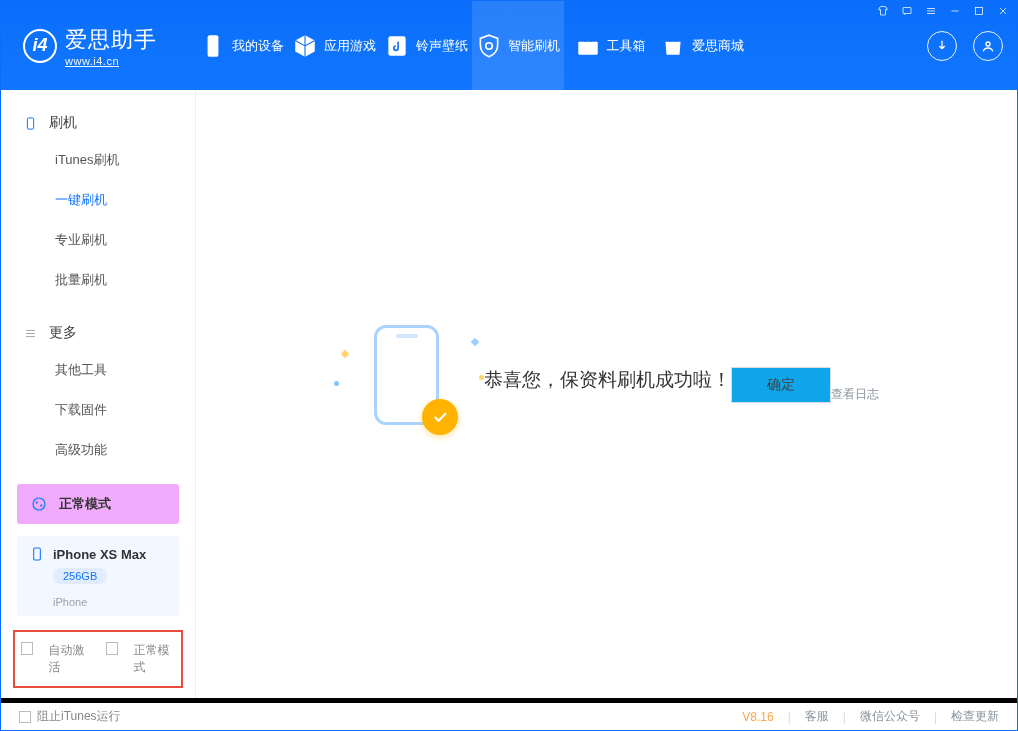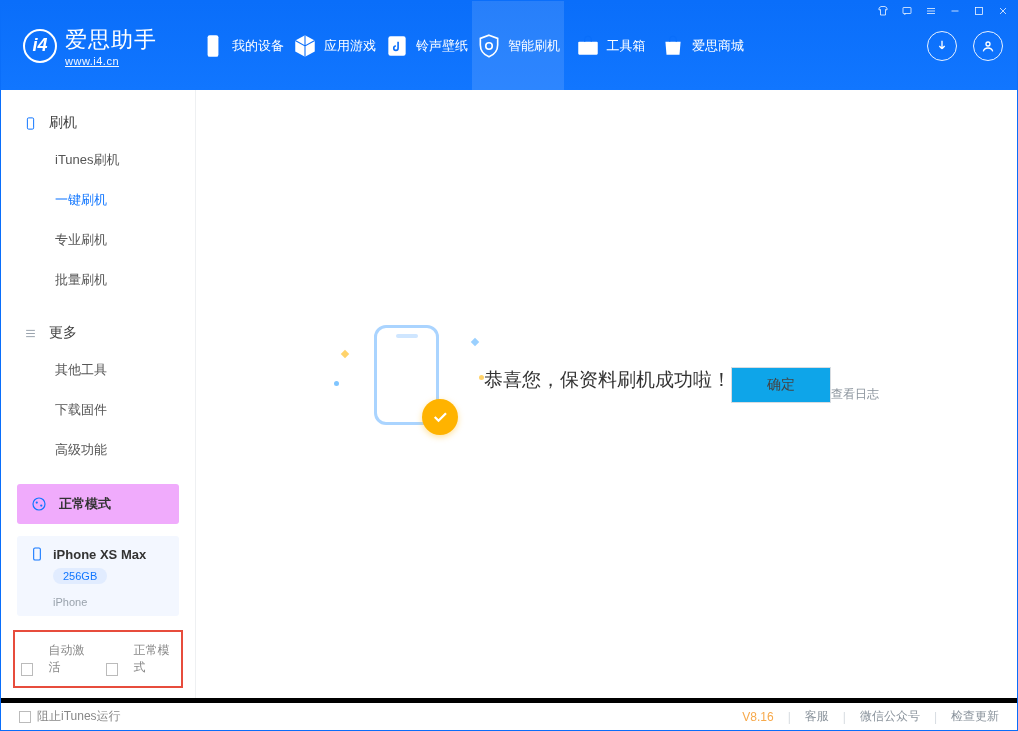--- a/index.html
+++ b/index.html
@@ -104,21 +104,21 @@
   font-size:11px; color:#1176ff; background:#e1ecff;
   padding:2px 10px; border-radius:10px;
 }
 .device-card .devtype { margin-top:12px; margin-left:24px; font-size:11px; color:#9aa3ad; }
 
 .red-box {
   margin: 4px 12px 10px; padding: 10px 6px;
   border: 2px solid #e74c3c;
   display:flex; align-items:center; gap:16px;
 }
-.chk { display:flex; align-items:flex-end; gap:16px; font-size:12px; color:#888; cursor:pointer;}
+.chk { display:flex; align-items:flex-start; gap:16px; font-size:12px; color:#888; cursor:pointer;}
 .chk .box { width:13px; height:13px; border:1px solid #bbb; background:#fff; }
 
 
 .main { flex:1; display:flex; flex-direction:row; align-items:center; justify-content:center; position:relative; }
 .illus { width:150px; height:120px; position:relative; margin-bottom: 26px;}
 .phone { position:absolute; left:40px; top:4px; width:65px; height:100px; border:3px solid #aad4ff; border-radius:12px; background:#fff;}
 .phone::before { content:""; position:absolute; top:6px; left:50%; transform:translateX(-50%); width:22px; height:4px; background:#cfe6ff; border-radius:2px;}
 .checkbadge { position:absolute; right:26px; bottom:6px; width:36px; height:36px; background:#ffb300; border-radius:50%; box-shadow:0 2px 6px rgba(255,179,0,.4); display:flex; align-items:center; justify-content:center;}
 .checkbadge svg { width:18px; height:18px; stroke:#fff; fill:none; stroke-width:3; }
 .sparkle { position:absolute; width:6px; height:6px; background:#ffd36b; transform:rotate(45deg);}

